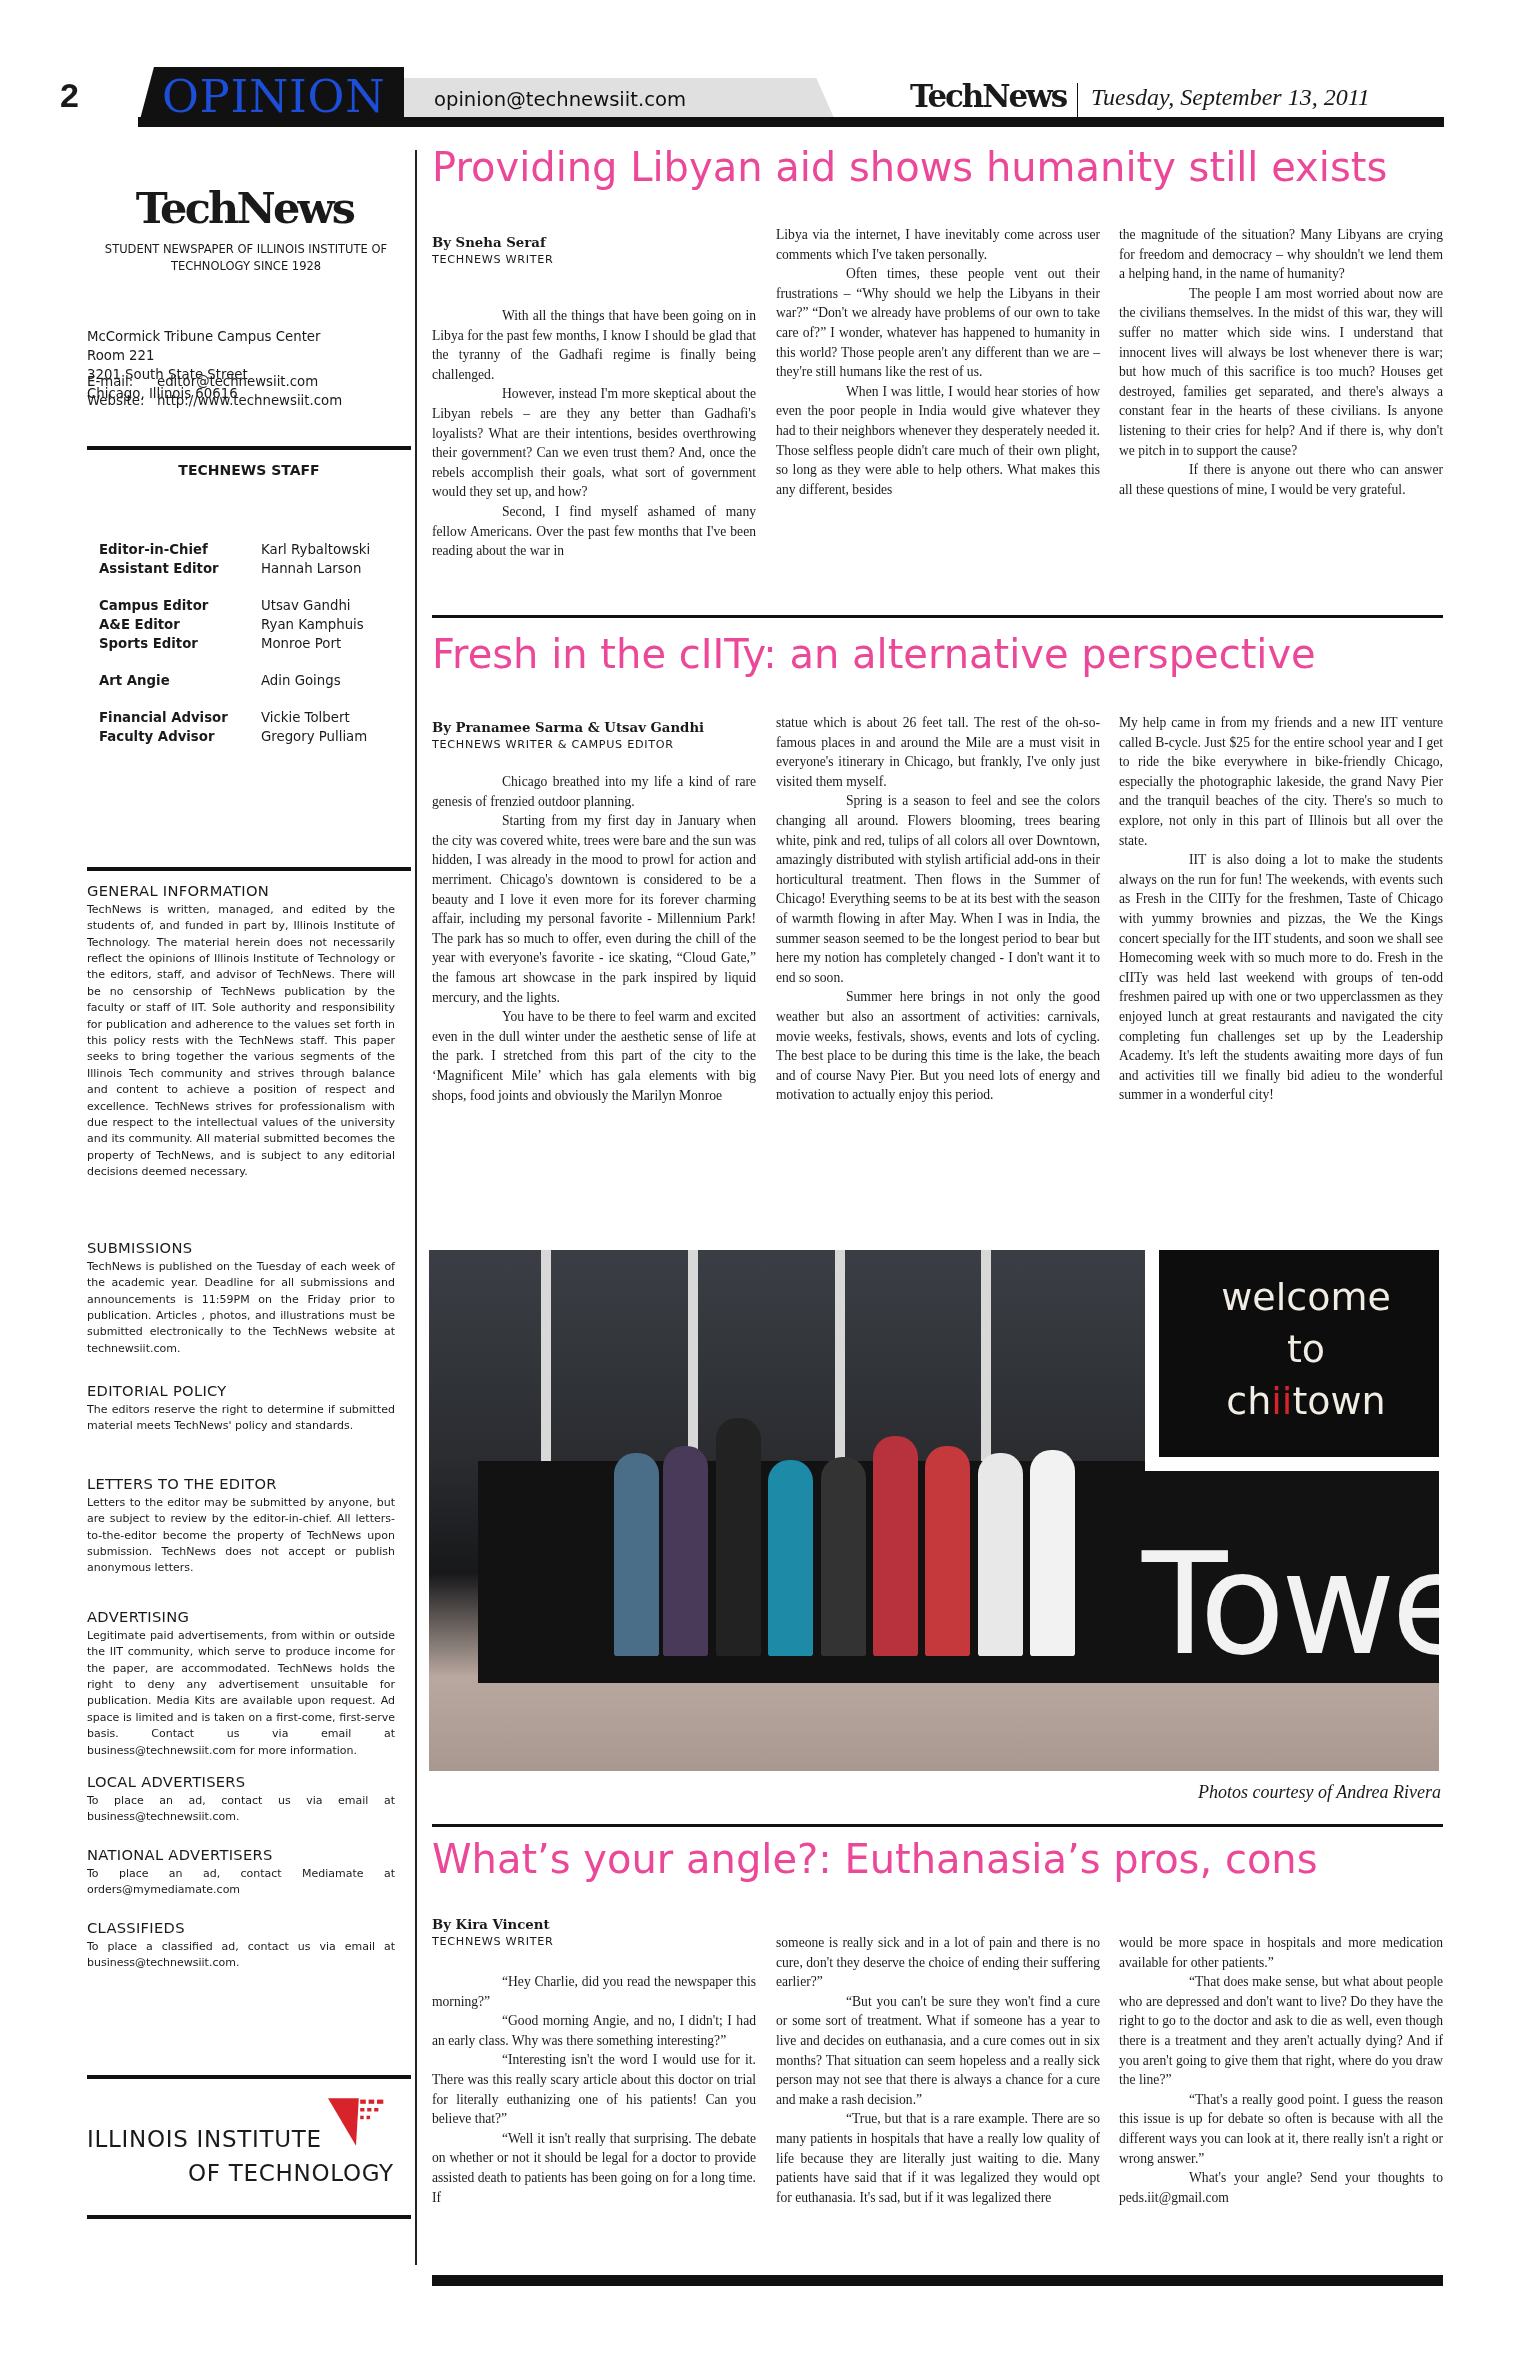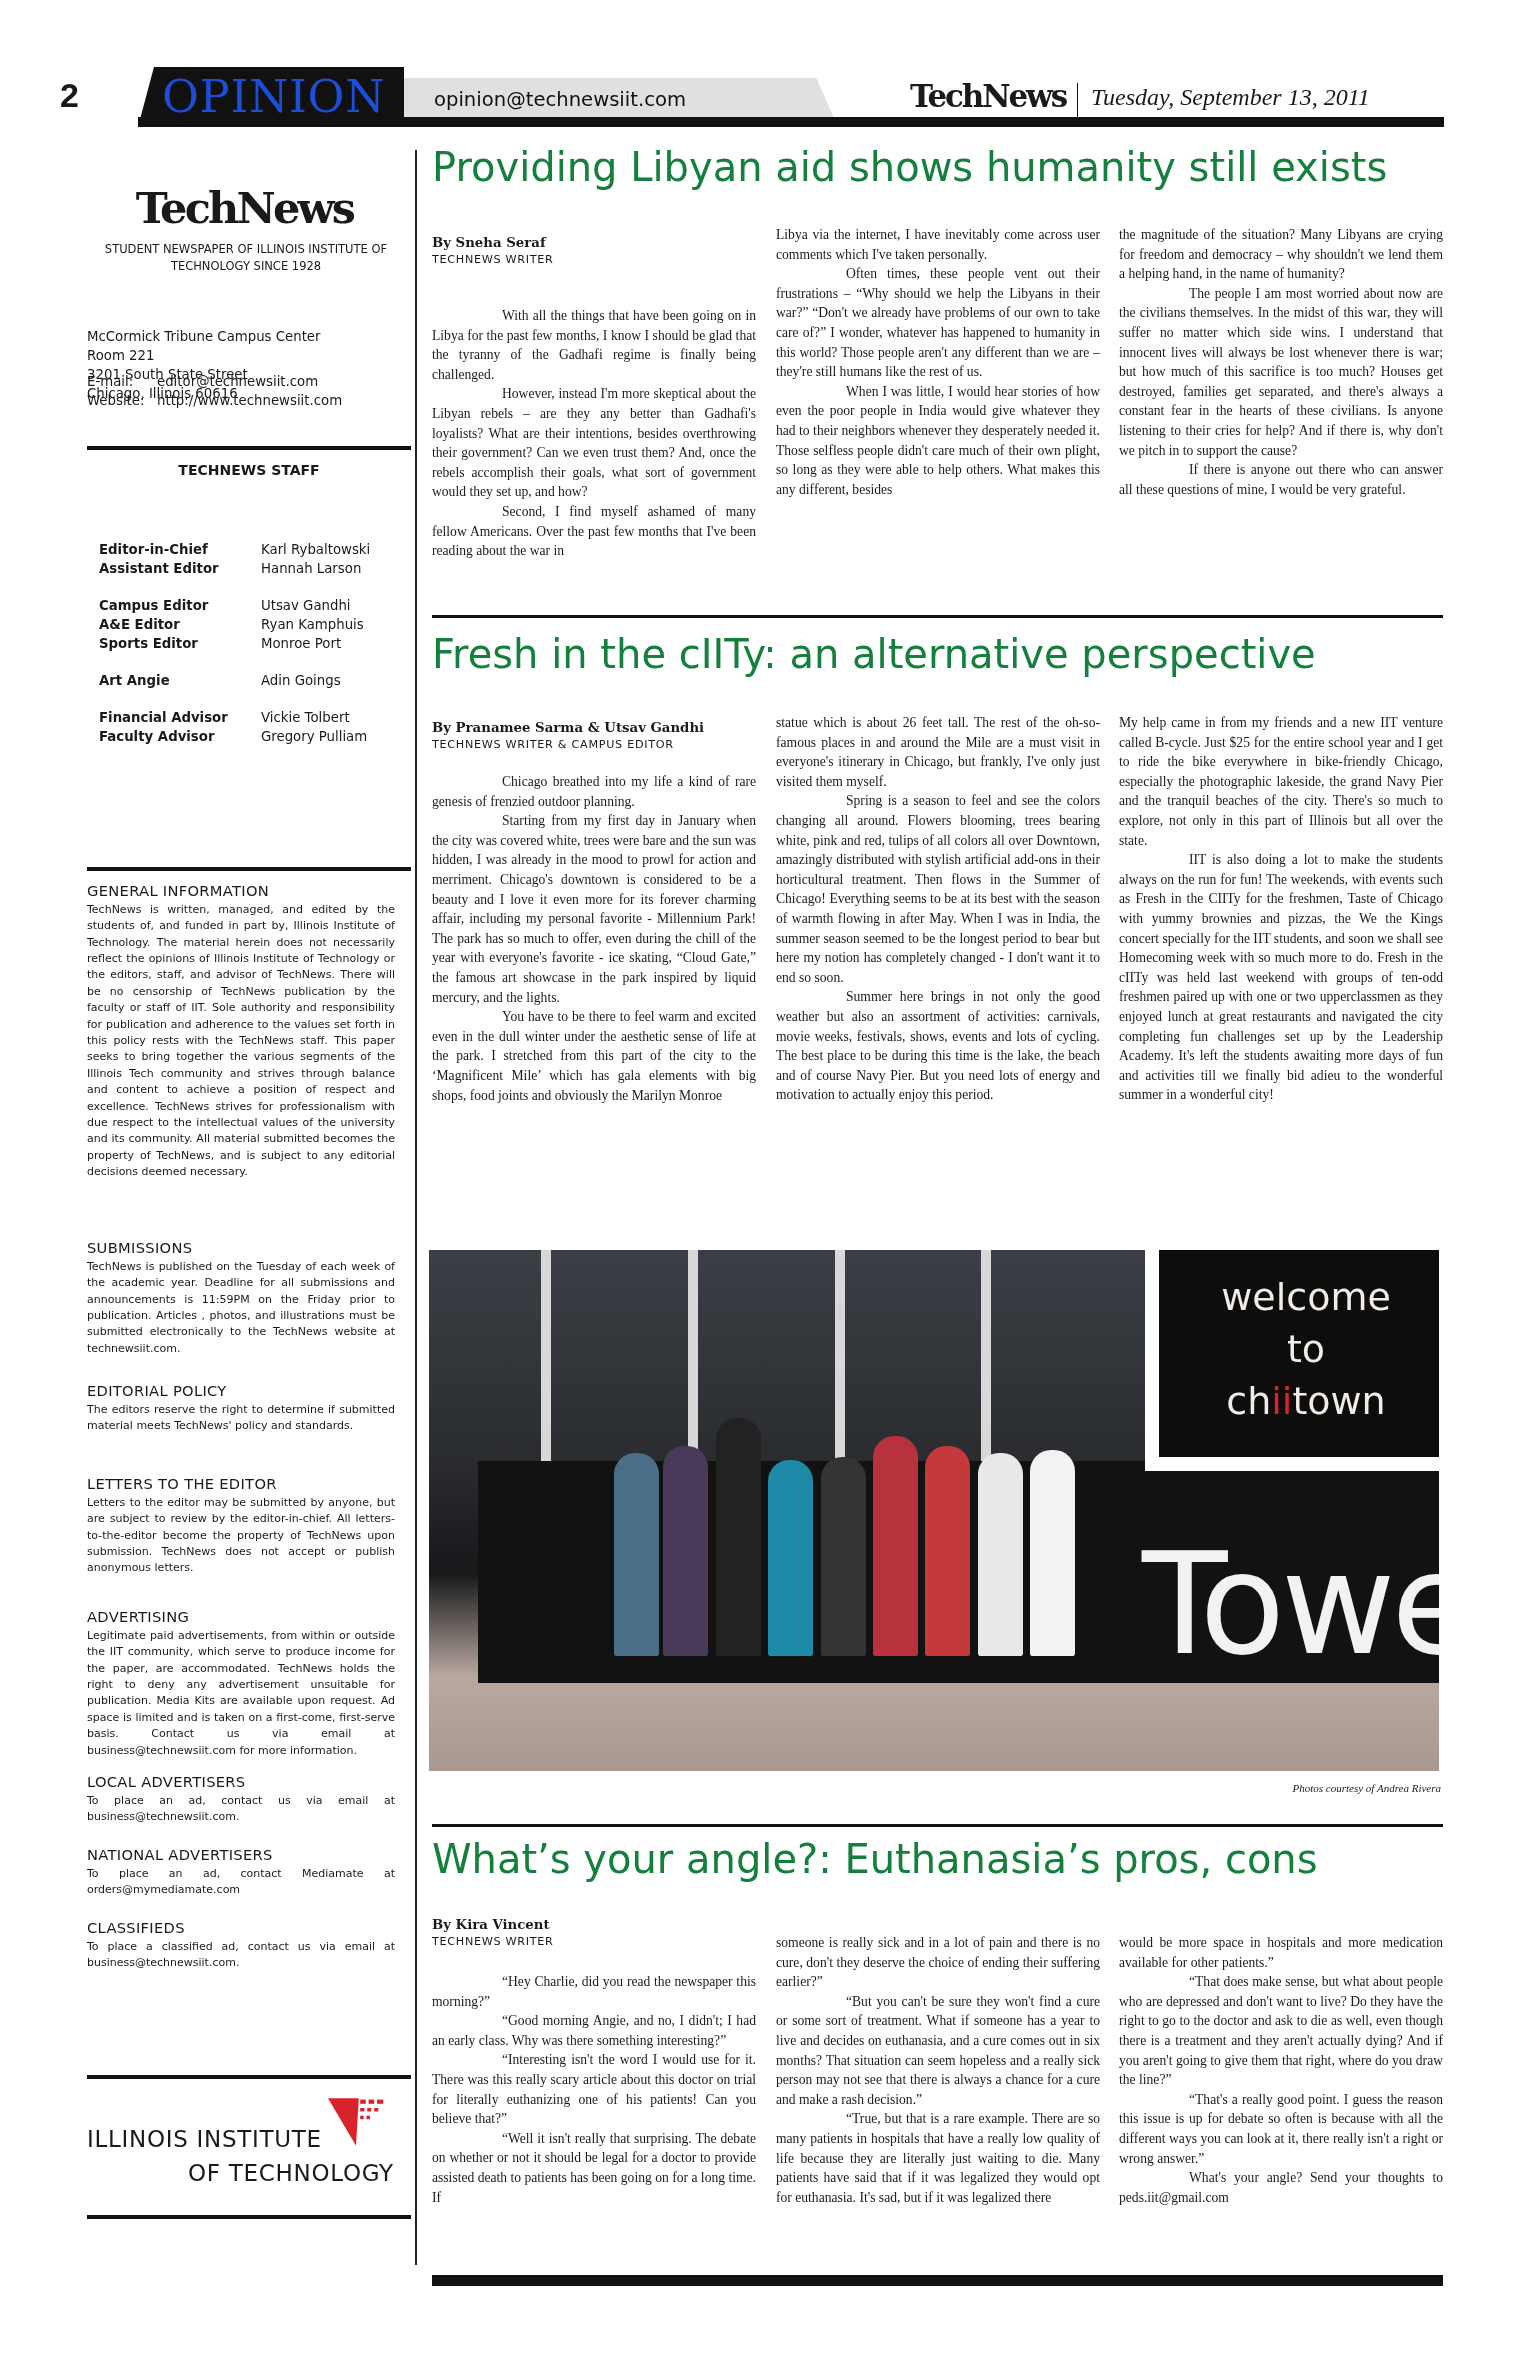--- a/index.html
+++ b/index.html
@@ -30,38 +30,38 @@
   .staff-group .role { display:inline-block; width:162px; font-weight:bold; }
   .info-block { left:87px; width:308px; font-family:"DejaVu Sans", sans-serif; }
   .info-h { font-size:14.7px; letter-spacing:0.3px; margin-bottom:2.8px; }
   .info-p { font-size:11px; line-height:16.4px; text-align:justify; }
   .iit-logo { left:87px; top:2112px; width:324px; height:77px; }
   .iit-l1 { position:absolute; left:0; top:14px; font-family:"DejaVu Sans", sans-serif; font-size:23px; letter-spacing:0.7px; }
   .iit-l2 { position:absolute; left:101px; top:48px; font-family:"DejaVu Sans", sans-serif; font-size:23px; letter-spacing:0.7px; }
   .iit-mark { position:absolute; left:241px; top:-14px; width:56px; height:48px; }
 
   
-  .headline { font-family:"DejaVu Sans", sans-serif; font-size:40px; color:#15803d; white-space:nowrap; }
+  .headline { font-family:"DejaVu Sans", sans-serif; font-size:40px; color:#ec4899; white-space:nowrap; }
   .byline { font-family:"DejaVu Serif", serif; font-weight:bold; font-size:13.3px; }
   .byrole { font-family:"DejaVu Sans", sans-serif; font-size:11.2px; letter-spacing:0.7px; margin-top:2.8px; }
   .col { font-size:13.6px; line-height:19.6px; text-align:justify; hyphens:auto; }
   .col p { margin:0; text-indent:70px; }
   .col p.cont { text-indent:0; }
   .art-rule { left:432px; width:1011px; height:2.8px; background:#111; }
 
   
   .photo { left:429px; top:1250px; width:1010px; height:521px; background:linear-gradient(#3b3f45 0%, #2a2c30 40%, #17181a 62%, #b9a8a0 82%, #a99890 100%); overflow:hidden; }
   .photo .wall { position:absolute; left:49px; top:211px; width:961px; height:222px; background:#121212; }
   .photo .pillar { position:absolute; top:0; width:9.8px; height:217px; background:#d8d8d8; }
   .photo .tower-text { position:absolute; left:713px; top:273px; font-family:"DejaVu Sans", sans-serif; font-size:140px; color:#f2f2f2; letter-spacing:-4.2px; }
   .photo .person { position:absolute; bottom:115px; width:45px; border-radius:21px 21px 2.8px 2.8px; }
   .inset { position:absolute; left:716px; top:0; width:294px; height:207px; background:#0d0d0d; border-left:14px solid #fff; border-bottom:14px solid #fff; }
   .inset-text { position:absolute; left:0; width:100%; text-align:center; font-family:"DejaVu Sans", sans-serif; font-weight:normal; font-size:38px; color:#f1ece4; line-height:52px; top:21px; }
   .inset-text .red { color:#d8232a; }
-  .caption { left:979px; top:1782px; width:462px; text-align:right; font-style:italic; font-size:11px; }
+  .caption { left:979px; top:1782px; width:462px; text-align:right; font-style:italic; font-size:18px; }
 
   .foot-bar { left:432px; top:2275px; width:1011px; height:11.2px; background:#111; }
 </style>
 </head>
 <body>
 
 <div class="abs page-num">2</div>
 <div class="abs section-tab"></div>
 <div class="abs section-name">OPINION</div>
 <div class="abs email-tab"></div>

